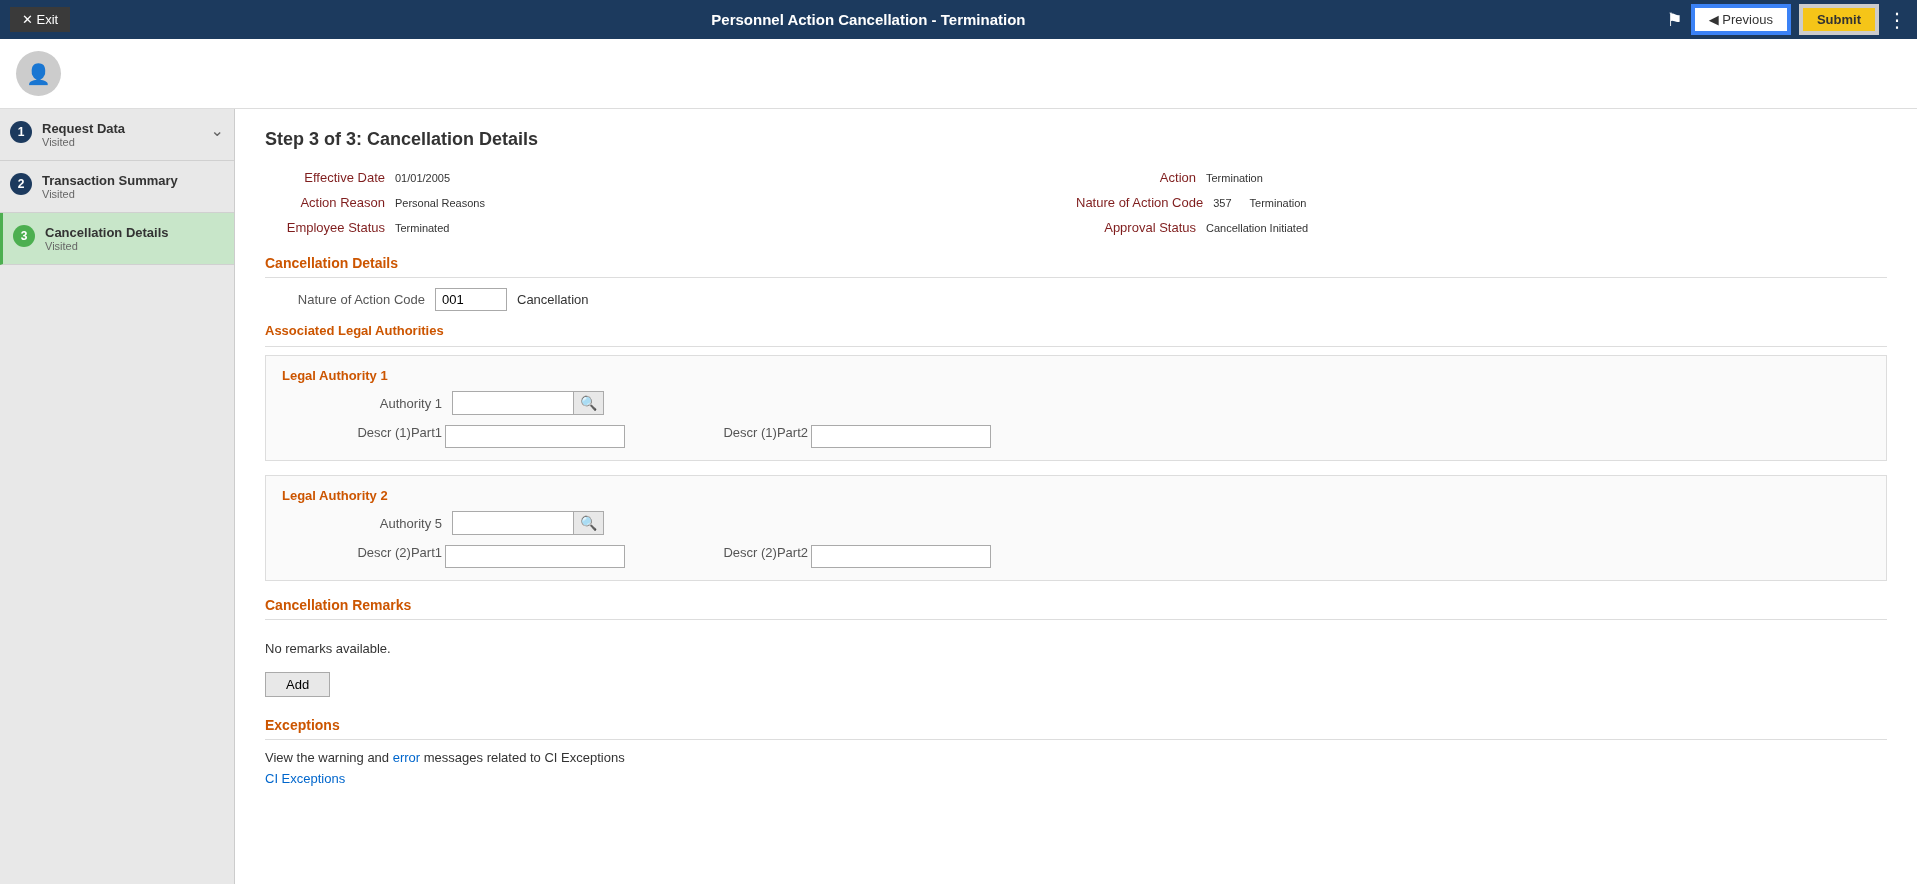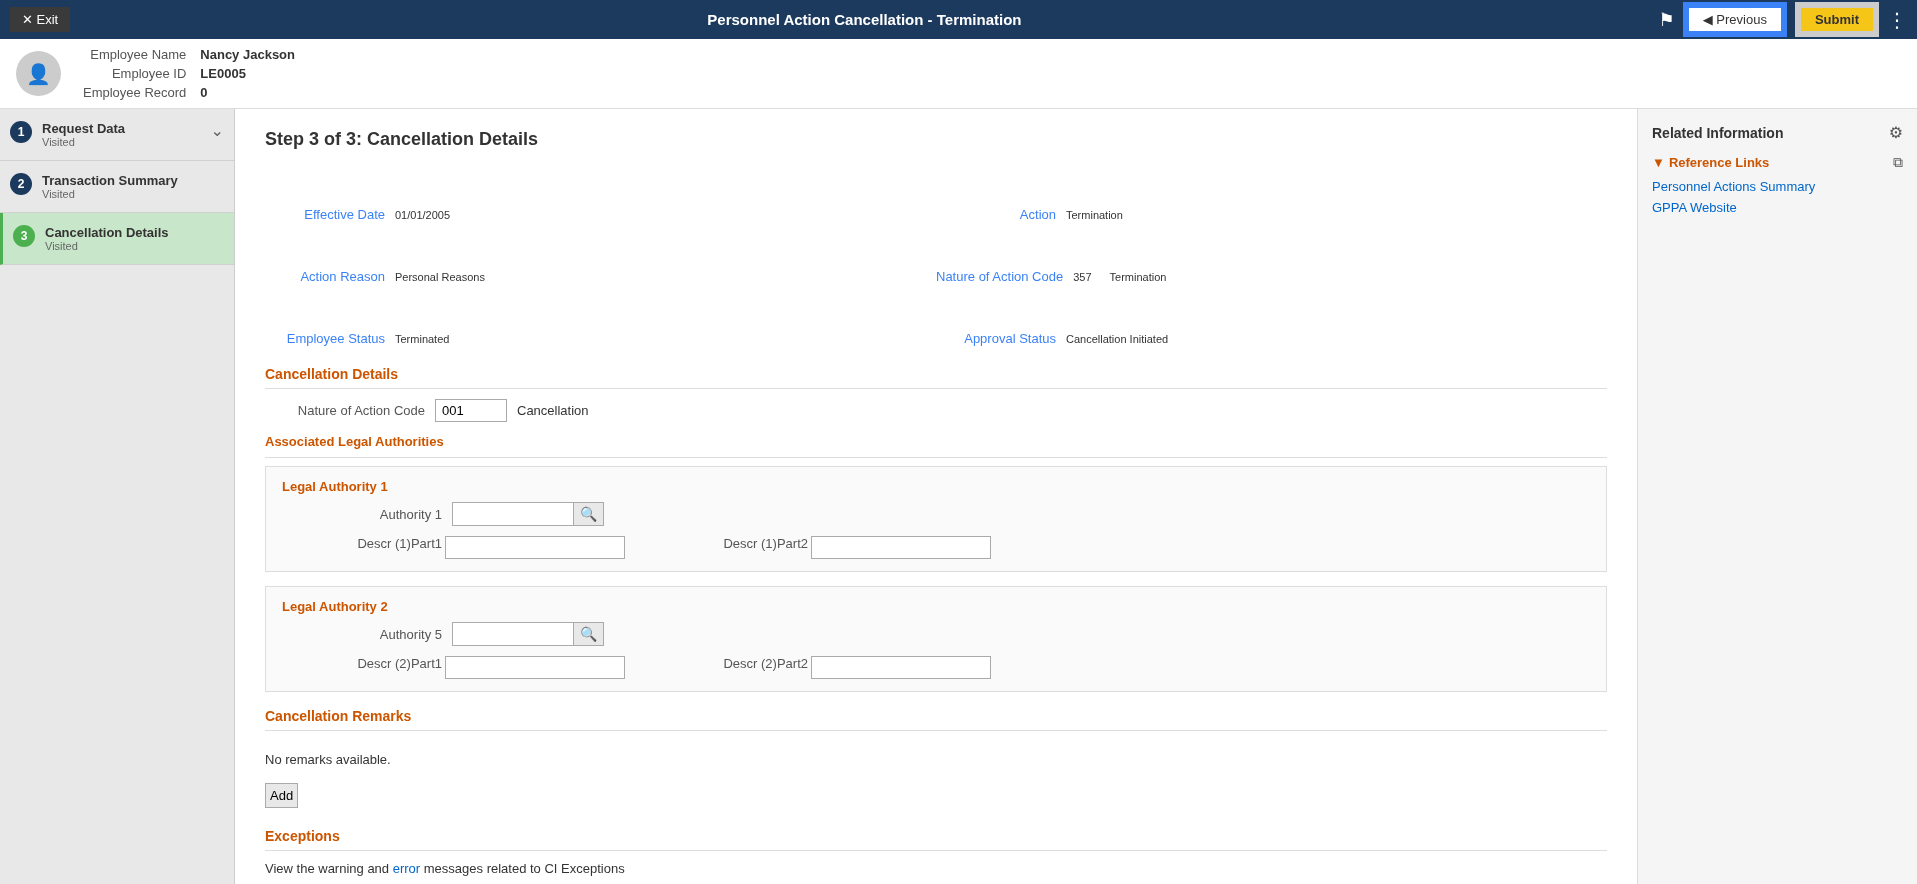--- a/index.html
+++ b/index.html
@@ -33,21 +33,21 @@
       gap: 4px;
     }
     .top-bar-right {
       display: flex;
       align-items: center;
       gap: 8px;
     }
     .top-bar-btn {
       background: white;
       color: #333;
-      border: 6px solid #3b82f6;
+      border: 4px solid #3b82f6;
       padding: 4px 14px;
       cursor: pointer;
       font-size: 13px;
     }
     .top-bar-btn.submit {
       background: #f5c518;
       font-weight: bold;
       border-color: #ccc;
     }
     .flag-icon {
@@ -164,25 +164,24 @@
       grid-template-columns: 1fr 1fr;
       gap: 10px 0;
       margin-bottom: 20px;
     }
     .info-row {
       display: flex;
       align-items: baseline;
       gap: 10px;
     }
     .info-label {
-      color: #3b82f6;
+      color: #7f1d1d;
       font-size: 13px;
       text-align: right;
       min-width: 120px;
-      margin-top: 37px;
     }
     .info-value {
       color: #333;
       font-size: 11px;
       font-weight: normal;
     }
     .section-title {
       color: #cc5500;
       font-weight: bold;
       font-size: 14px;
@@ -253,21 +252,21 @@
     }
     .dual-field-row {
       display: flex;
       align-items: flex-start;
       gap: 3px;
       margin-top: 0;
     }
     .add-btn {
       background: #e8e8e8;
       border: 1px solid #aaa;
-      padding: 4px 4px;
+      padding: 4px 20px;
       font-size: 13px;
       cursor: pointer;
       margin-top: 8px;
     }
     .no-remarks {
       font-size: 13px;
       color: #333;
       margin-bottom: 8px;
       margin-top: 21px;
     }
@@ -355,38 +354,20 @@
   <div class="top-bar-right">
     <span class="flag-icon">⚑</span>
     <button class="top-bar-btn">◀ Previous</button>
     <button class="top-bar-btn submit">Submit</button>
     <span class="dots-icon">⋮</span>
   </div>
 </div>
 
 <div class="emp-bar">
   <div class="avatar">👤</div>
-  <div class="emp-info">
-    <table>
-      <tbody>
-          <tr>
-        <td>Employee Name</td>
-        <td>Nancy Jackson</td>
-      </tr>
-      <tr>
-        <td>Employee ID</td>
-        <td>LE0005</td>
-      </tr>
-      <tr>
-        <td>Employee Record</td>
-        <td>0</td>
-      </tr>
-    </tbody>
-      </table>
-  </div>
 </div>
 
 <div class="main-layout">
 
   <div class="sidebar">
     <div class="sidebar-item">
       <div class="step-num">1</div>
       <div class="step-text">
         <div class="step-name">Request Data</div>
         <div class="step-status">Visited</div>
@@ -498,31 +479,14 @@
     
     <div class="section-title" style="margin-top:20px;">Exceptions</div>
     <div class="exceptions-text">
       <span>View the warning and</span>
       <a href="#">error</a>
       <span>messages related to CI Exceptions</span>
     </div>
     <a href="#" class="ci-link">CI Exceptions</a>
   </div>
 
-  <div class="right-panel">
-    <div class="right-panel-header">
-      <span class="related-info-title">Related Information</span>
-      <span class="gear-icon">⚙</span>
-    </div>
-    <div class="ref-links-section">
-      <div class="ref-links-header">
-        <span class="ref-links-title">
-          <span>▼</span>
-          <span>Reference Links</span>
-        </span>
-        <span class="copy-icon">⧉</span>
-      </div>
-      <a href="#" class="ref-link">Personnel Actions Summary</a>
-      <a href="#" class="ref-link">GPPA Website</a>
-    </div>
-  </div>
 
 </div>
 
 </body></html>

